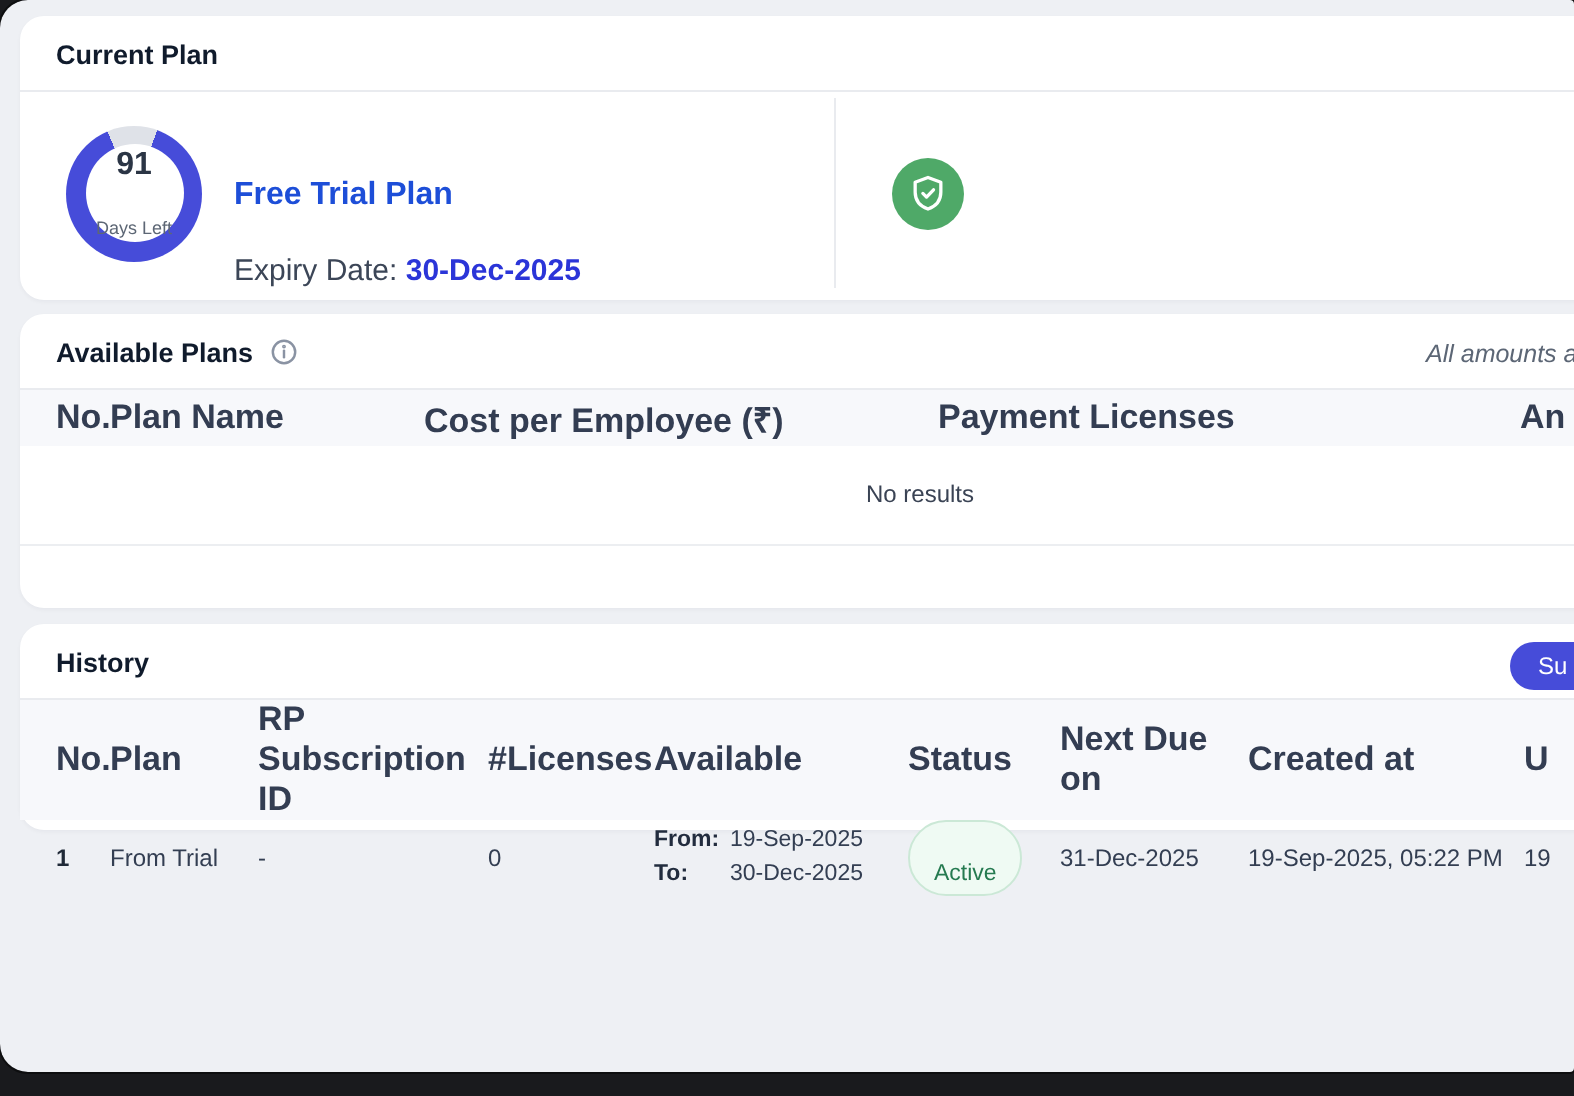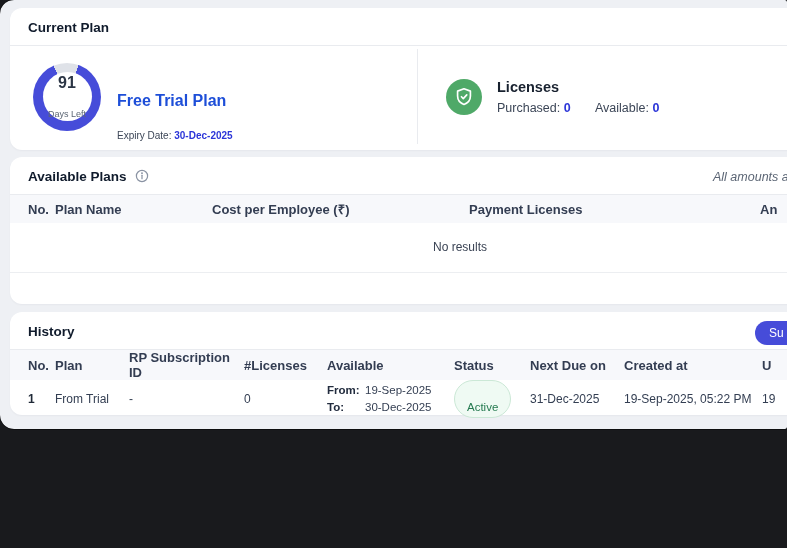--- a/index.html
+++ b/index.html
@@ -1,18 +1,18 @@
 <!DOCTYPE html>
 <html><head>
 <meta charset="utf-8">
 <style>
   * { margin:0; padding:0; box-sizing:border-box; }
   html,body { width:787px; height:548px; background:#191a1d; font-family:"Liberation Sans", sans-serif; }
   .window {
-    position:relative; width:787px; height:429px; overflow:hidden;
+    position:relative; width:787px; height:536px; overflow:hidden;
     background:#eef0f4; border-radius:14px 2px 2px 14px;
     outline:1px solid rgba(0,0,0,.45);
   }
   .card {
     position:absolute; left:10px; width:900px; background:#ffffff;
     border-radius:12px; box-shadow:0 1px 2px rgba(16,24,40,.04);
   }
   .card-header {
     padding:12px 0 10px 18px; border-bottom:1px solid #e9ebef;
     font-size:13.5px; font-weight:bold; color:#101b2c; position:relative;
@@ -26,42 +26,42 @@
     background:conic-gradient(from 337deg, #dfe2e8 0 43deg, #464cd9 43deg 360deg);
     display:flex; align-items:center; justify-content:center; flex:0 0 auto;
   }
   .donut-hole {
     width:49px; height:49px; border-radius:50%; background:#fff;
     display:flex; flex-direction:column; align-items:center; justify-content:center;
   }
   .donut-value { font-size:16px; font-weight:bold; color:#2b3545; line-height:1.1;text-align:center; }
   .donut-label { font-size:9px; color:#5d6775; margin-top:17px; }
   .plan-name { font-size:16px; font-weight:bold; color:#1d4ed8;margin-top:40px; }
-  .plan-expiry { font-size:10px; color:#3c4657; margin-top:20px; }
+  .plan-expiry { font-size:15px; color:#3c4657; margin-top:20px; }
   .plan-expiry b { color:#2b35d8; font-weight:bold; }
   .vdivider { width:1px; align-self:stretch; background:#e9ebef; margin:3px 0; }
   .cp-right { display:flex; align-items:center; gap:15px; padding-left:28px; }
   .lic-circle {
     width:36px; height:36px; border-radius:50%; background:#4fa968;
     display:flex; align-items:center; justify-content:center; flex:0 0 auto;
   }
   .lic-title { font-size:14.5px; font-weight:bold; color:#18212f; }
   .lic-counts { font-size:12.5px; color:#3c4657; margin-top:6px; }
   .lic-counts b { color:#2b35d8; font-weight:bold; }
   .lic-gap { display:inline-block; width:18px; }
   
   .card.plans { top:157px; height:147px; }
   .card.history { top:312px; height:103px; }
   .note {
     position:absolute; left:703px; top:13px; width:260px;
     font-size:12.5px; font-style:italic; font-weight:normal; color:#5c6675;
   }
   table { border-collapse:collapse; table-layout:fixed; width:900px; }
   thead th {
-    background:#f7f8fb; font-size:13px; font-weight:bold; color:#333d52;
+    background:#f7f8fb; font-size:17px; font-weight:bold; color:#333d52;
     text-align:left; height:28px; padding:0; vertical-align:middle; border:0;
   }
   tbody td { font-size:12px; color:#333e52; text-align:left; vertical-align:middle; padding:0; }
   th.first, td.first { padding-left:18px; }
   .empty-row td { height:49px; text-align:center; border-bottom:1px solid #eceef1; color:#3a4354; }
   .history-row td { height:37px; }
   .num-cell { font-weight:bold; color:#1f2937; }
   .duration { font-size:11.5px; line-height:1.45; }
   .duration .dl { display:inline-block; width:38px; font-weight:bold; color:#222c3e; }
   .badge {
@@ -101,30 +101,20 @@
           </div>
         </div>
       </div>
       <div class="vdivider"></div>
       <div class="cp-right">
         <div class="lic-circle">
           <svg width="22" height="22" viewBox="0 0 24 24" fill="none" stroke="#ffffff" stroke-width="1.8" stroke-linecap="round" stroke-linejoin="round">
             <path d="M12 3 L19 5.6 V11 C19 15.6 16.1 18.7 12 20.2 C7.9 18.7 5 15.6 5 11 V5.6 Z"></path>
             <path d="M9.2 11.7 l2 2 l3.8 -4"></path>
           </svg>
-        </div>
-        <div>
-          <div class="lic-title">Licenses</div>
-          <div class="lic-counts">
-            <span>Purchased:</span>
-            <b>0</b>
-            <span class="lic-gap"></span>
-            <span>Available:</span>
-            <b>0</b>
-          </div>
         </div>
       </div>
     </div>
   </section>
 
   <section class="card plans">
     <div class="card-header">
       <span class="h-title">Available Plans</span>
       <svg class="info-icon" width="14" height="14" viewBox="0 0 16 16" fill="none" stroke="#8a93a3" stroke-width="1.4" stroke-linecap="round">
         <circle cx="8" cy="8" r="6.4"></circle>

